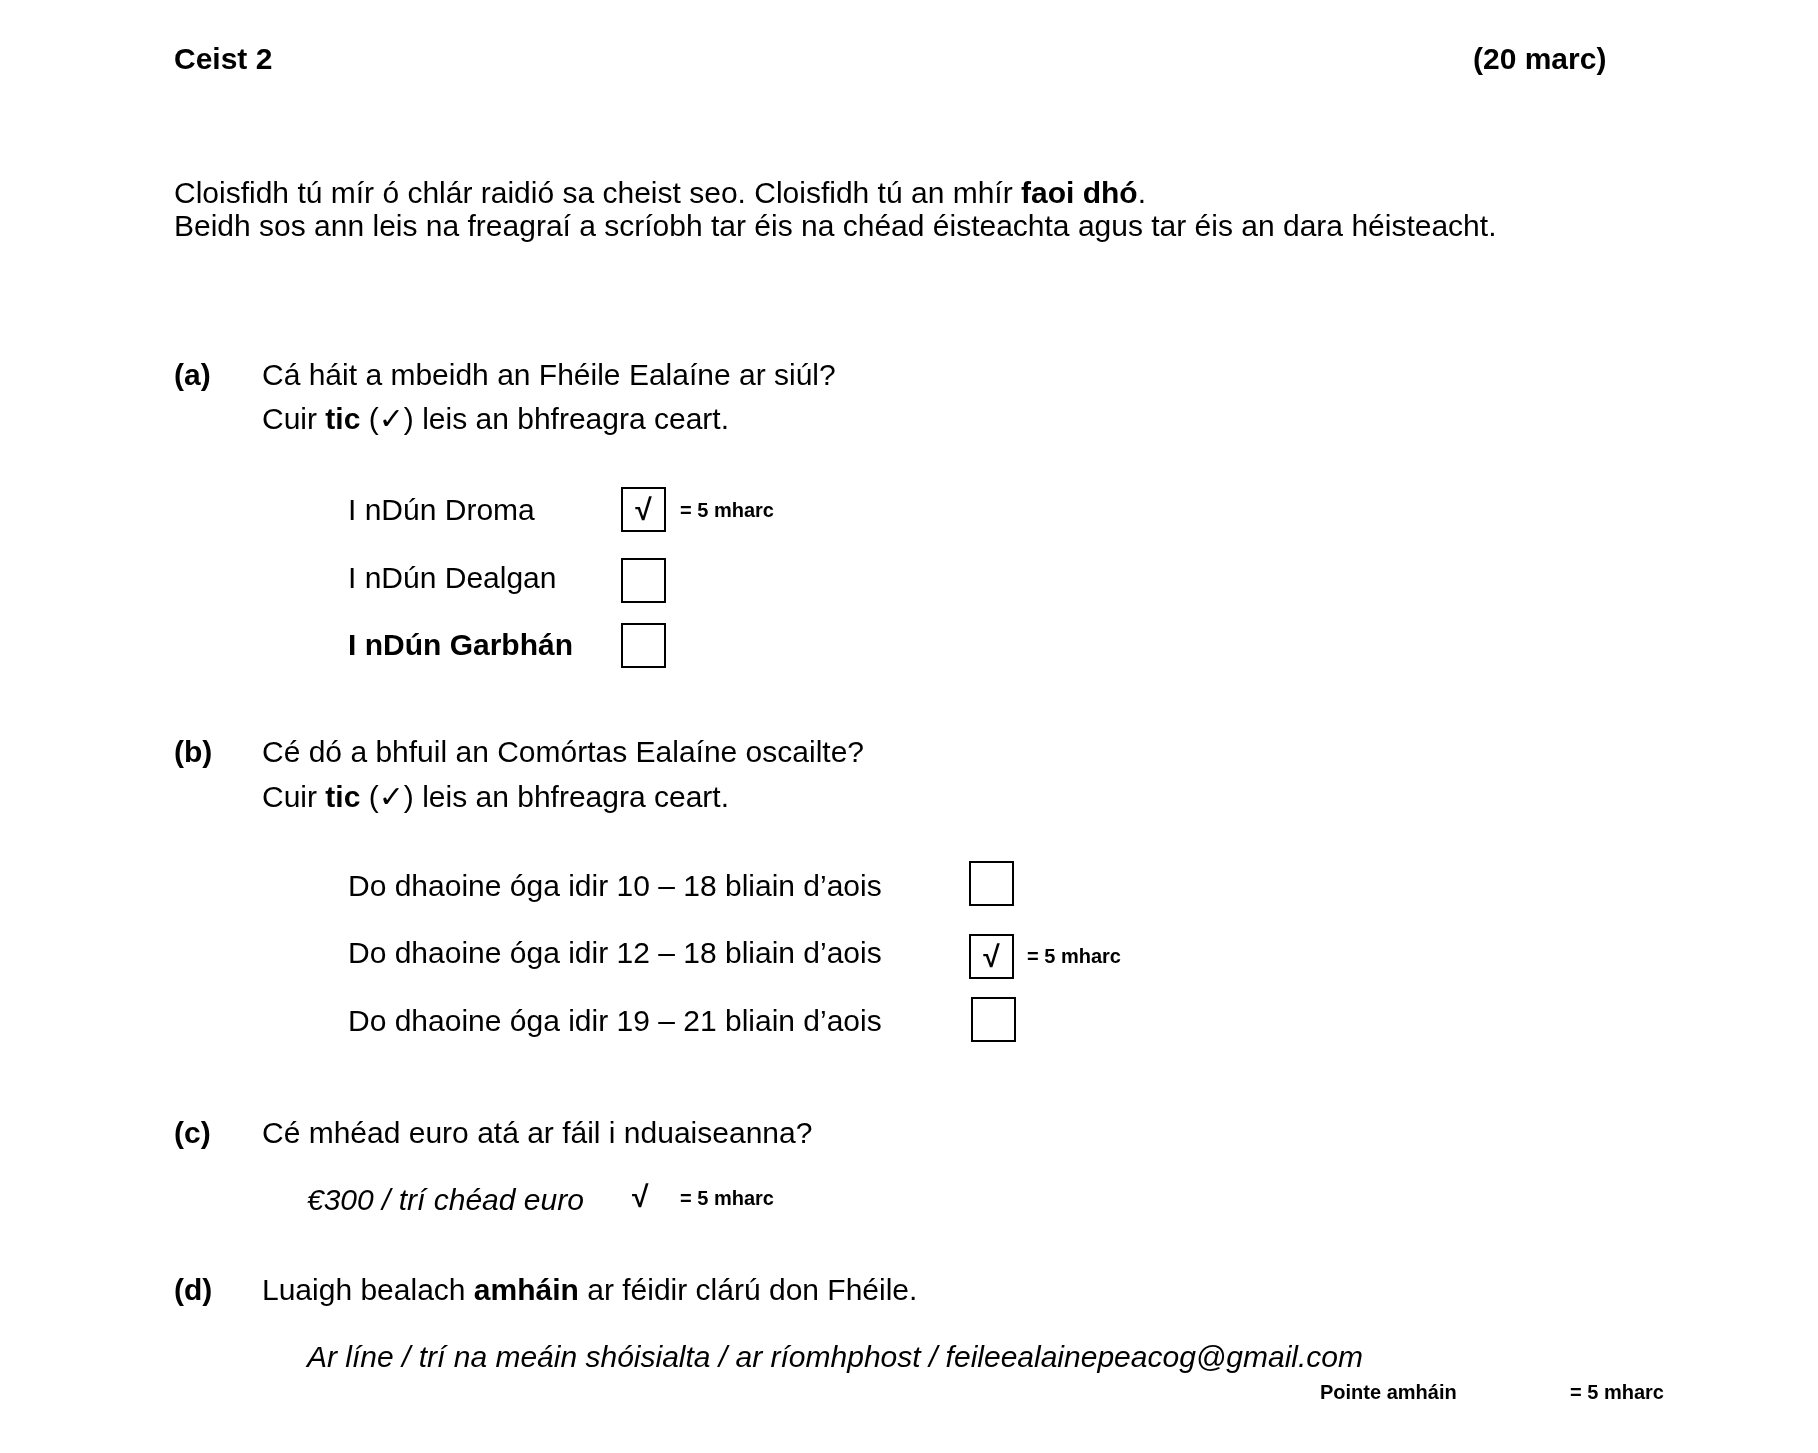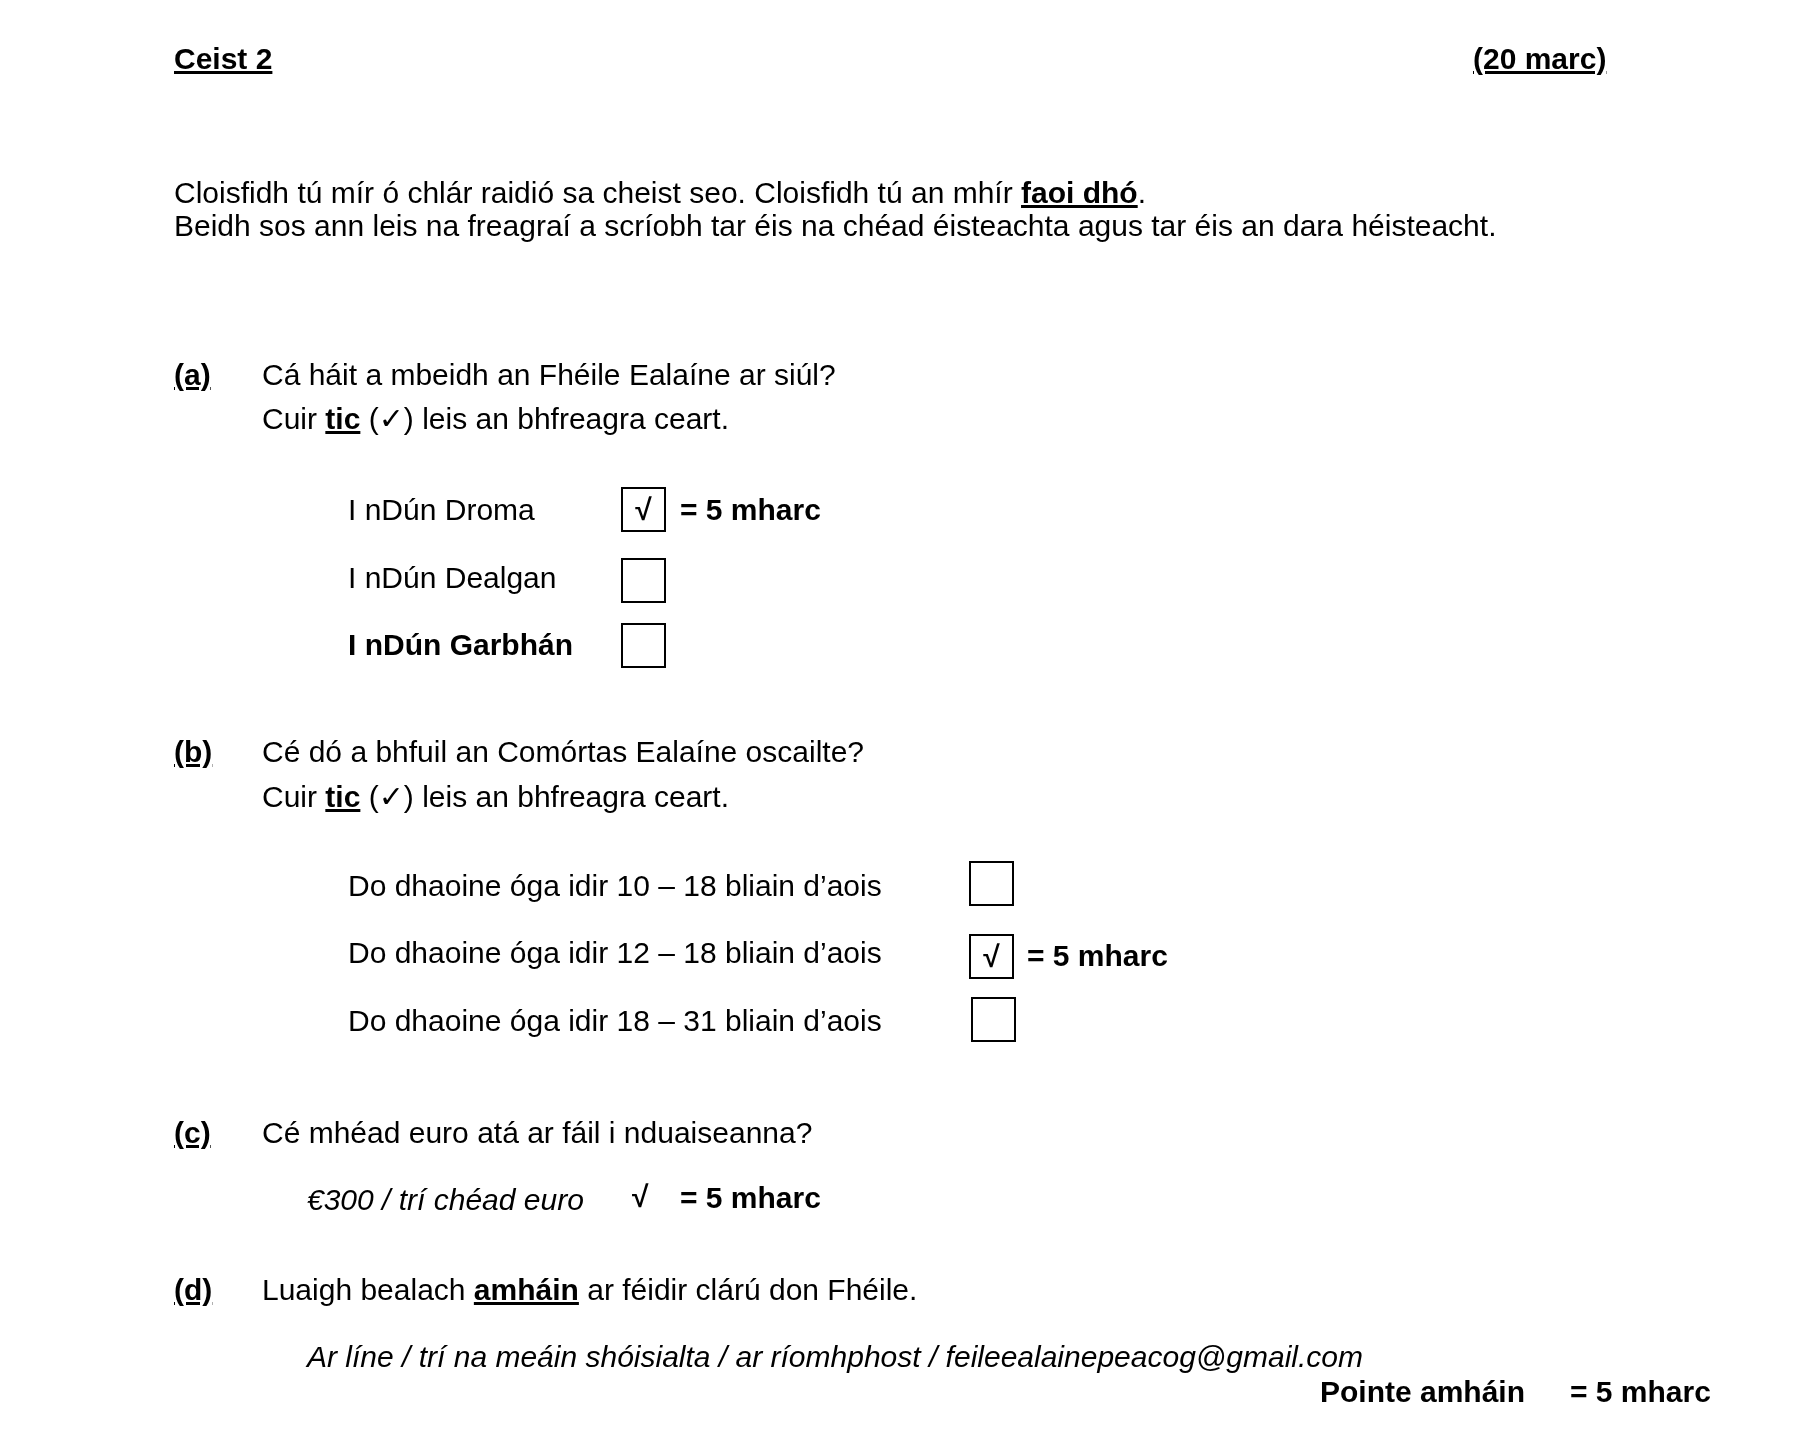--- a/index.html
+++ b/index.html
@@ -3,30 +3,30 @@
   <meta charset="utf-8">
   <style>
     html, body { margin: 0; padding: 0; background: #ffffff; }
     body {
       width: 1818px; height: 1453px; position: relative; overflow: hidden;
       font-family: "Liberation Sans", "DejaVu Sans", sans-serif;
       color: #000000;
     }
     .abs { position: absolute; white-space: nowrap; }
     .txt { font-size: 30px; line-height: 36px; }
-    .bold { font-weight: bold; text-decoration: underline; }
+    .bold { font-weight: bold; }
     .ital { font-style: italic; margin-left: 45px; }
     .box {
       position: absolute; width: 41px; height: 41px;
       border: 2px solid #000; box-sizing: content-box;
       display: flex; align-items: center; justify-content: center;
       font-weight: bold; font-size: 30px; line-height: 1;
     }
     .tick { font-weight: bold; font-size: 30px; }
-    .mark { font-weight: bold; font-size: 30px; line-height: 36px; }
+    .mark { font-weight: bold; font-size: 20px; line-height: 36px; }
   </style>
 </head>
 <body>
 
 <div class="abs txt bold" style="left:174px; top:41px;">Ceist 2</div>
 <div class="abs txt bold" style="left:1473px; top:41px;">(20 marc)</div>
 
 <div class="abs txt" style="left:174px; top:175px;">
   <span>Cloisfidh tú mír ó chlár raidió sa cheist seo. Cloisfidh tú an mhír </span><span class="bold">faoi dhó</span><span>.</span>
 </div>
@@ -64,21 +64,21 @@
 <div class="box" style="left:969px; top:861px;">
     <span></span>
   </div>
 
 <div class="abs txt" style="left:348px; top:935px;">Do dhaoine óga idir 12 – 18 bliain d’aois</div>
 <div class="box" style="left:969px; top:934px;">
     <span>√</span>
   </div>
 <div class="abs mark" style="left:1027px; top:938px;">= 5 mharc</div>
 
-<div class="abs txt" style="left:348px; top:1003px;">Do dhaoine óga idir 18 – 31 bliain d’aois</div>
+<div class="abs txt" style="left:348px; top:1003px;">Do dhaoine óga idir 19 – 21 bliain d’aois</div>
 <div class="box" style="left:971px; top:997px;">
     <span></span>
   </div>
 
 <div class="abs txt bold" style="left:174px; top:1115px;">(c)</div>
 <div class="abs txt" style="left:262px; top:1115px;">Cé mhéad euro atá ar fáil i nduaiseanna?</div>
 <div class="abs txt ital" style="left:262px; top:1182px;">€300 / trí chéad euro</div>
 <div class="abs tick" style="left:632px; top:1180px;">√</div>
 <div class="abs mark" style="left:680px; top:1180px;">= 5 mharc</div>
 

